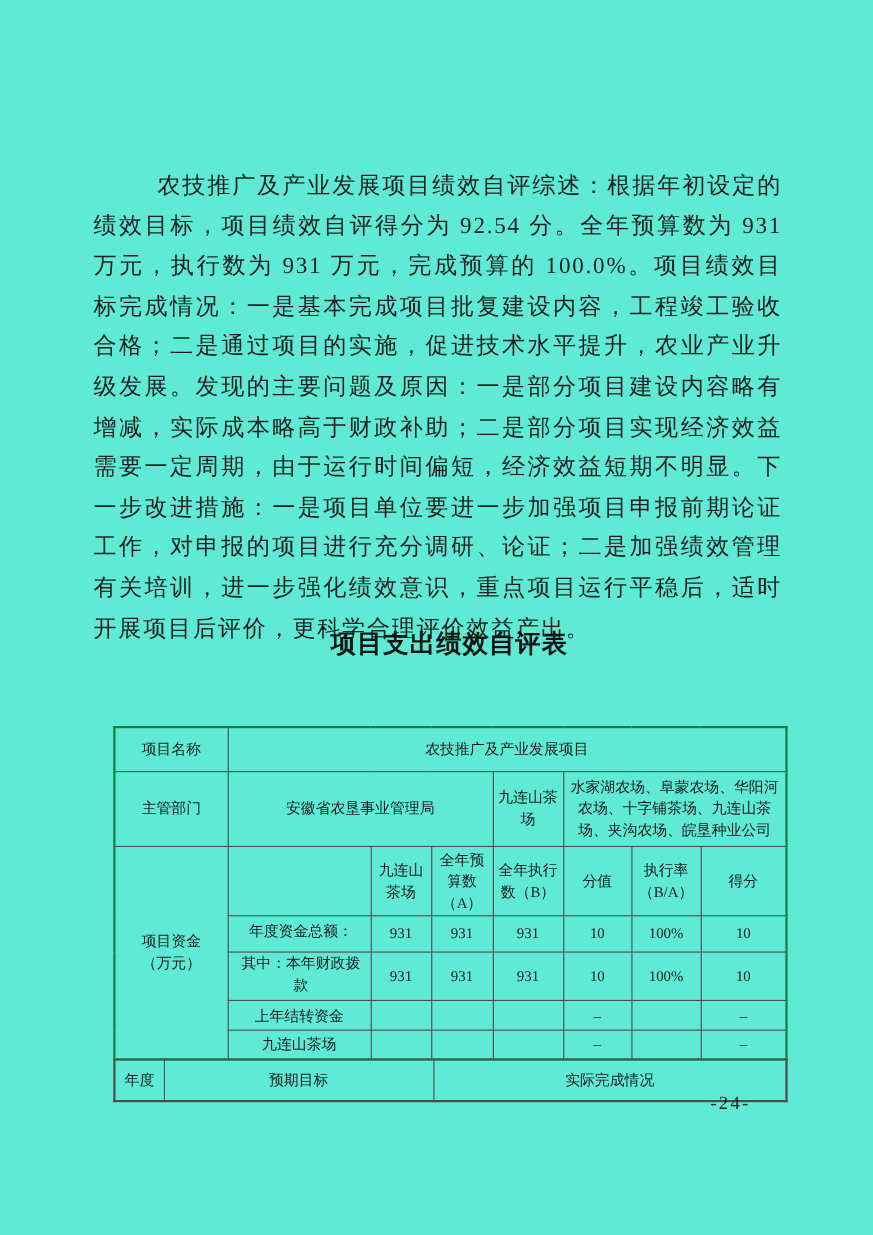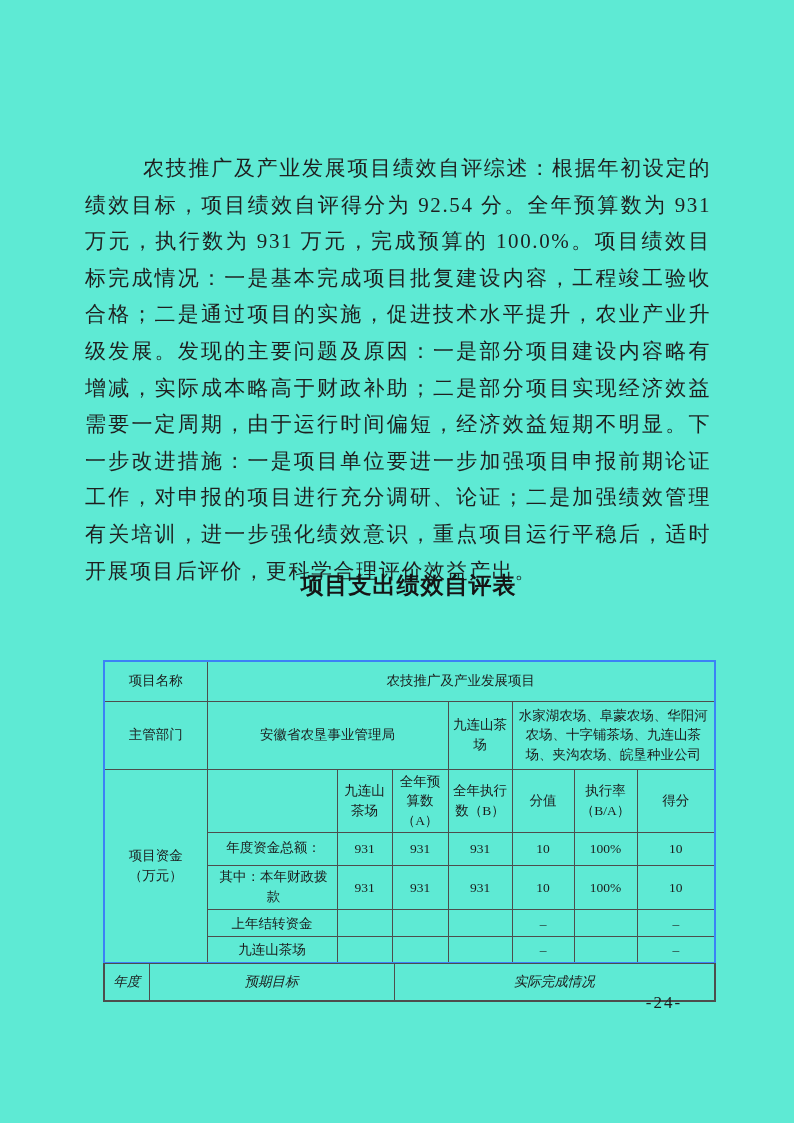--- a/index.html
+++ b/index.html
@@ -50,22 +50,22 @@
     left:103px; top:660px;
     width:611px;
   }
   table{
     border-collapse:collapse;
     table-layout:fixed;
     width:611px;
     font-size:13.5px;
     color:#1c1c1c;
   }
-  .main-table{border:2px solid #3b82f6;}
-  .bottom-table{border:2px solid #4d4d4d;border-top:none;margin-top:-1px;font-style:italic;}
+  .main-table{border:2px solid #15803d;}
+  .bottom-table{border:2px solid #4d4d4d;border-top:none;margin-top:-1px;}
   td{
     border:1px solid #4d4d4d;
     text-align:center;
     vertical-align:middle;
     padding:2px 3px;
     line-height:1.45;
     overflow:hidden;
     word-break:break-all;
   }
   td.left{text-align:center;padding-left:6px;font-family:Liberation Mono, monospace;}

